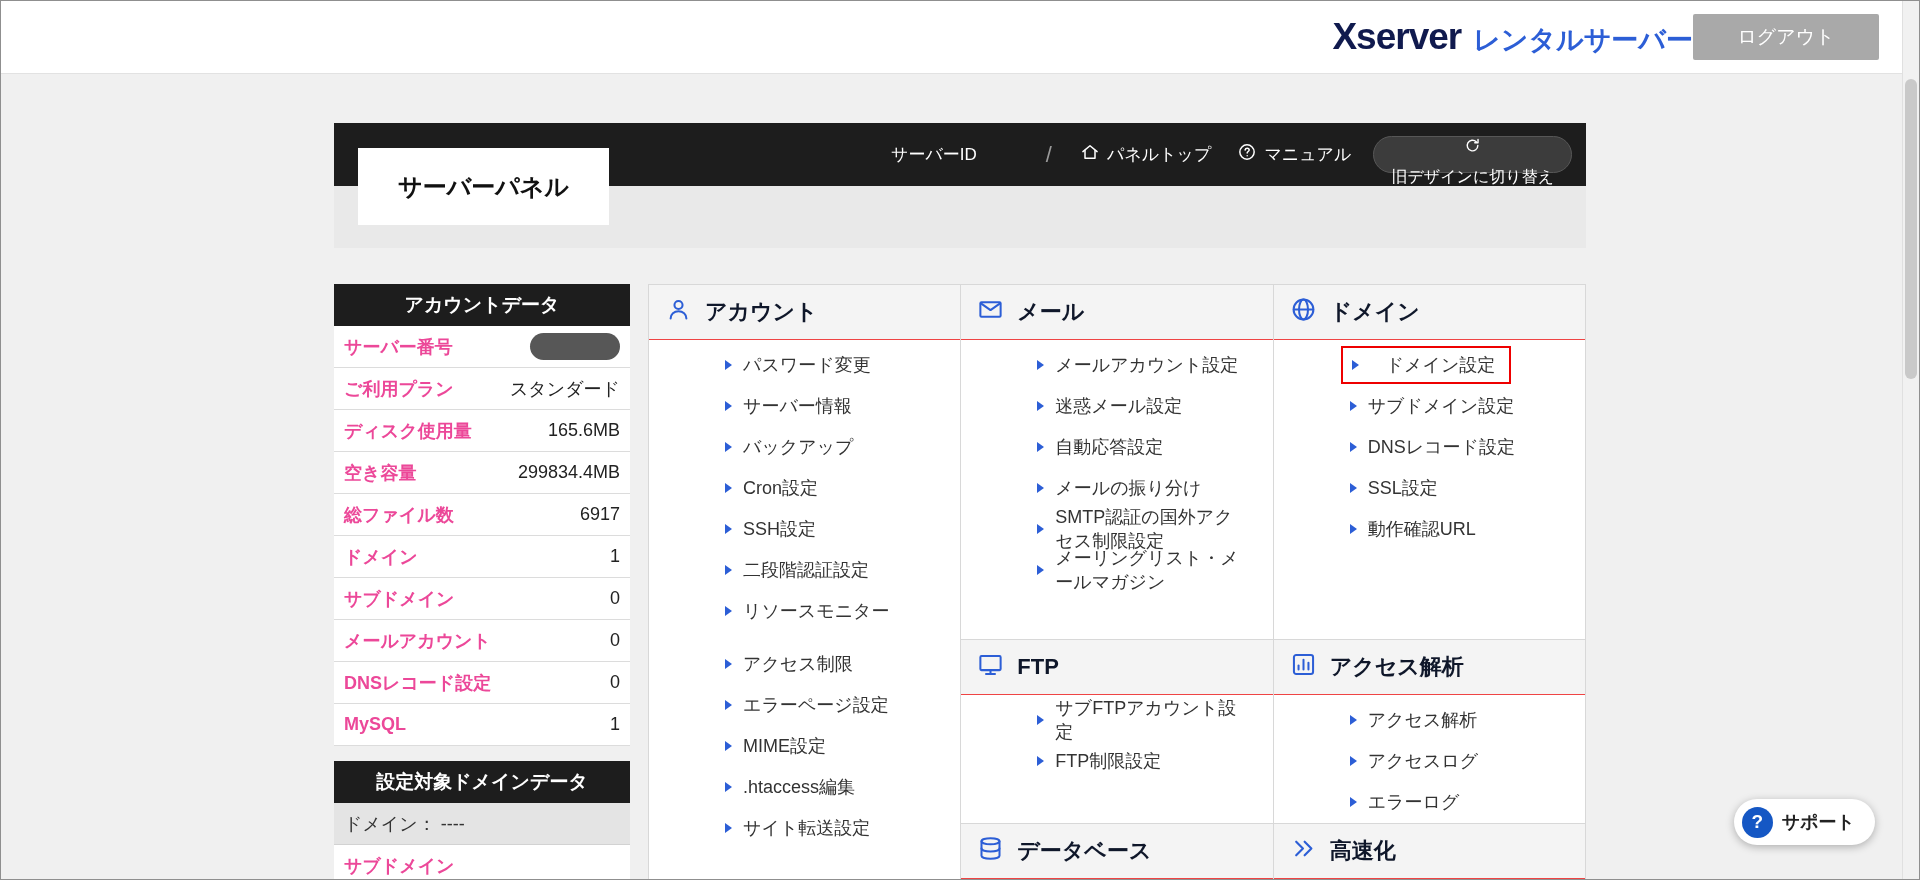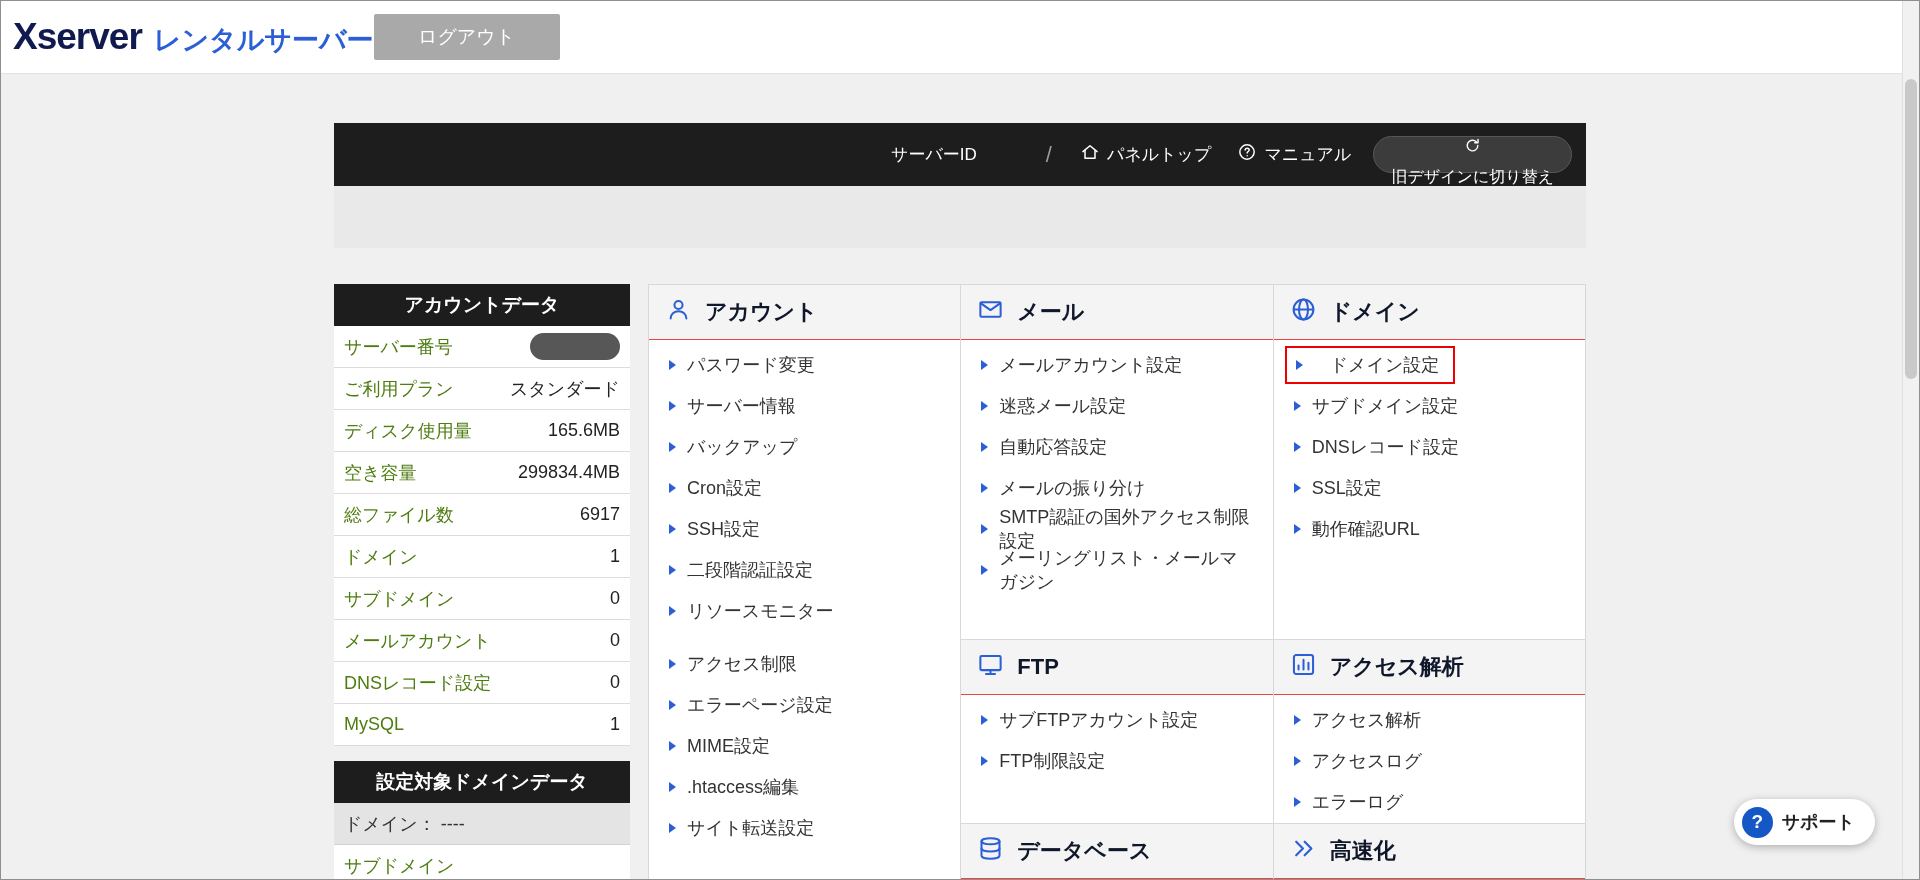--- a/index.html
+++ b/index.html
@@ -7,22 +7,22 @@
 
   .screen {
     position: relative; width: 1920px; height: 880px;
     background: #f0f0f0; border: 1px solid #8f8f8f; overflow: hidden;
   }
 
   
   .topbar {
     position: absolute; top: 0; left: 0; right: 0; height: 73px;
     background: #fff; border-bottom: 1px solid #e2e2e2;
-    display: flex; align-items: center; justify-content: flex-start;
-    padding: 0 40px 0 12px; z-index: 5;
+    display: flex; align-items: center; justify-content: flex-end;
+    padding: 0 40px 0 38px; z-index: 5;
   }
   .logo { display: flex; align-items: baseline; }
   .logo-x { font-size: 37px; font-weight: bold; color: #101a4e; letter-spacing: -1px; }
   .logo-sub { font-size: 27px; font-weight: bold; color: #2c5ed6; margin-left: 12px; }
   .logout {
     width: 186px; height: 46px; background: #a9a9a9; color: #fff;
     font-size: 19px; border: none; border-radius: 2px; cursor: pointer;
     font-family: inherit;
   }
 
@@ -71,21 +71,21 @@
   .side-header {
     height: 42px; background: #1d1d1d; color: #fff; font-size: 19px; font-weight: bold;
     display: flex; align-items: center; justify-content: center;
   }
   .side-header.second { margin-top: 15px; }
   .side-row {
     height: 42px; background: #fff; border-bottom: 1px solid #dcdcdc;
     display: flex; align-items: center; justify-content: space-between;
     padding: 0 10px 0 10px; font-size: 18px;
   }
-  .side-label { font-weight: normal; color: #4d7c0f; }
+  .side-label { font-weight: bold; color: #ec4899; }
   .side-value { color: #222; }
   .redacted-pill { width: 90px; height: 27px; background: #575757; border-radius: 14px; }
   .side-row.gray { background: #e4e4e4; justify-content: flex-start; color: #333; border-bottom: 1px solid #d2d2d2; }
   .side-row.partial { border-bottom: none; }
 
   
   .menu { flex: 1; display: flex; height: 596px; overflow: hidden; }
   .menu-col {
     flex: 1; display: flex; flex-direction: column; background: #fff;
     border-right: 1px solid #d8d8d8;
@@ -94,21 +94,21 @@
   .sec { overflow: hidden; }
   .sec.row1 { height: 355px; flex: 0 0 355px; }
   .sec.short { height: 184px; flex: 0 0 184px; }
   .sec.grow { flex: 1; }
   .sec-header {
     height: 56px; background: #f4f4f4; border-top: 1px solid #d8d8d8; border-bottom: 1px solid #ef4444;
     display: flex; align-items: center; gap: 13px; padding: 0 16px;
     font-size: 22px; font-weight: bold; color: #0f172a;
   }
   .sec-header svg { flex: 0 0 auto; }
-  .sec-items { padding: 4px 20px 0; }
+  .sec-items { padding: 4px 28px 0; margin-left: 48px; }
   .menu-item {
     height: 41px; display: flex; align-items: center; gap: 11px;
     font-size: 18px; color: #333; cursor: pointer;
   }
   .arrow {
     width: 0; height: 0; border-left: 7px solid #2c5ed6;
     border-top: 5px solid transparent; border-bottom: 5px solid transparent;
   }
   .hl-box {
     display: flex; align-items: center; gap: 27px;
@@ -142,20 +142,21 @@
     <button class="logout">ログアウト</button>
   </header>
 
   <div class="scrollbar">
     <div class="scroll-thumb"></div>
   </div>
 
   <div class="content">
 
     <div class="panelbar">
+      <div class="panel-title-box">サーバーパネル</div>
       <span class="server-id">サーバーID</span>
       <span class="bar-divider">/</span>
       <a class="bar-link first">
         <span>
           <svg width="20" height="20" viewBox="0 0 24 24" fill="none" stroke="#ffffff" stroke-width="1.8" stroke-linecap="round" stroke-linejoin="round">
             <path d="M3.5 11.5 L12 4.5 L20.5 11.5"></path>
               <path d="M6 10.2 V19.5 H18 V10.2"></path>
           </svg>
         </span>
         <span>パネルトップ</span>

